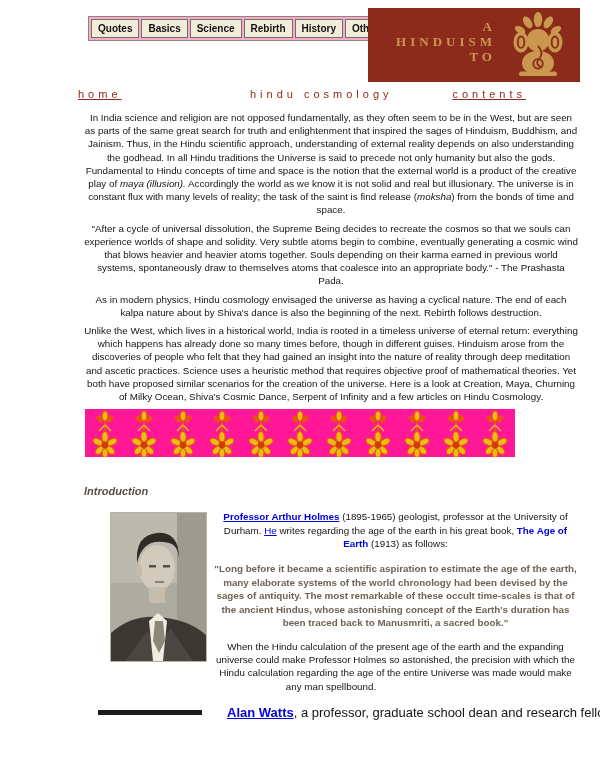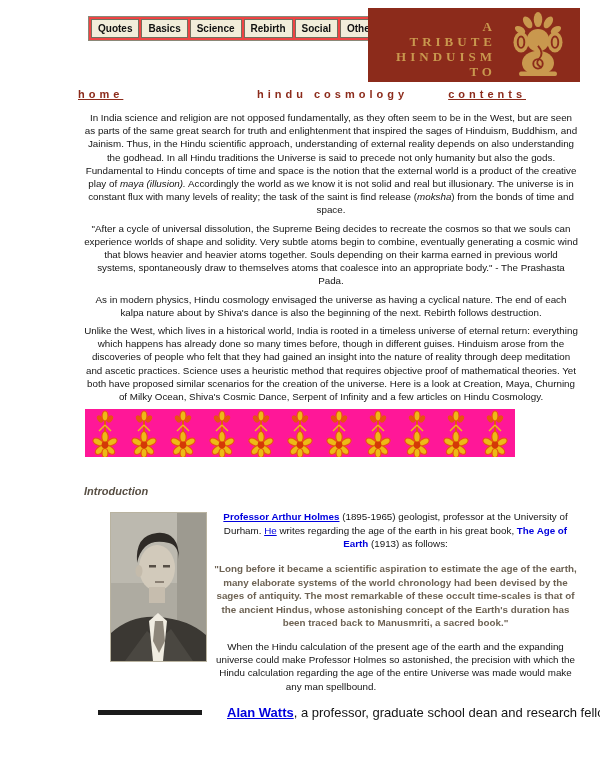--- a/index.html
+++ b/index.html
@@ -4,32 +4,32 @@
 <style>
   * { box-sizing: border-box; }
   html,body { margin:0; padding:0; }
   body {
     width:600px; height:776px; background:#ffffff; position:relative; overflow:hidden;
     font-family:"Liberation Sans","DejaVu Sans",sans-serif; color:#141414;
   }
   
   .header { position:relative; height:106px; }
   table.navtable { position:absolute; left:88px; top:16px; border-collapse:separate; border-spacing:2px;
-    border:1px solid #8a8878; background:#ef4444; }
+    border:1px solid #8a8878; background:#f9a8d4; }
   table.navtable td { border:1px solid #72705f; background:#f2edda; color:#101010;
     font-size:10px; font-weight:bold; padding:3px 6px; white-space:nowrap; cursor:pointer; }
   .logo { position:absolute; left:368px; top:8px; width:212px; height:74px; background:#8c2b1b; display:flex; }
   .logo-text { flex:1; text-align:right; color:#c9984e; font-family:"Liberation Serif","DejaVu Serif",serif;
     font-weight:bold; font-size:13px; line-height:15px; letter-spacing:4px; padding-top:11px; }
   .logo-ganesha { width:84px; display:flex; align-items:center; justify-content:center; }
   .subnav { position:absolute; top:88px; left:0; width:548px; height:16px;
-    font-weight:bold; font-size:11px; letter-spacing:4px; color:#8c2b1b; }
+    font-weight:normal; font-size:11px; letter-spacing:4px; color:#8c2b1b; }
   .subnav a { color:#8c2b1b; text-decoration:underline; cursor:pointer; }
   .subnav .home { position:absolute; left:78px; }
-  .subnav .title { position:absolute; left:257px; }
+  .subnav .title { position:absolute; left:250px; }
   .subnav .contents { position:absolute; right:22px; }
   
   .content { position:absolute; top:111px; left:84px; width:494px; }
   .content p { margin:0 0 5px 0; font-size:9.8px; line-height:13.2px;text-align:center; }
   .deco-banner { width:430px; height:48px; margin:6px 0 28px 1px; display:block; }
   .intro-heading { font-size:11px; font-weight:bold; color:#574e43; margin:0 0 13px 0;font-style:italic; }
   .intro p { margin:0 0 8px 0; font-size:9.8px; line-height:13.4px; }
   .photo { float:left; width:97px; height:150px; margin:2px 6px 16px 26px;
     border:1px solid #b9b3a0; background:#b5b2a8; }
   .photo svg { display:block; width:100%; height:100%; }
@@ -47,31 +47,30 @@
 
 <div class="header">
 
   <table class="navtable">
     <tbody>
         <tr>
       <td>Quotes</td>
       <td>Basics</td>
       <td>Science</td>
       <td>Rebirth</td>
-      <td>Social</td>
+      <td>History</td>
       <td>Other</td>
       <td>Search</td>
     </tr>
   </tbody>
     </table>
 
   <div class="logo">
     <div class="logo-text">
       <div>A</div>
-      <div>TRIBUTE</div>
       <div>HINDUISM</div>
       <div>TO</div>
     </div>
     <div class="logo-ganesha">
       <svg width="66" height="66" viewBox="0 0 64 70">
         <g fill="#c9984e">
           <ellipse cx="32" cy="8" rx="4.5" ry="8"></ellipse>
           <ellipse cx="21" cy="11" rx="4" ry="7" transform="rotate(-32 21 11)"></ellipse>
           <ellipse cx="43" cy="11" rx="4" ry="7" transform="rotate(32 43 11)"></ellipse>
           <ellipse cx="13" cy="19" rx="3.5" ry="6" transform="rotate(-60 13 19)"></ellipse>

